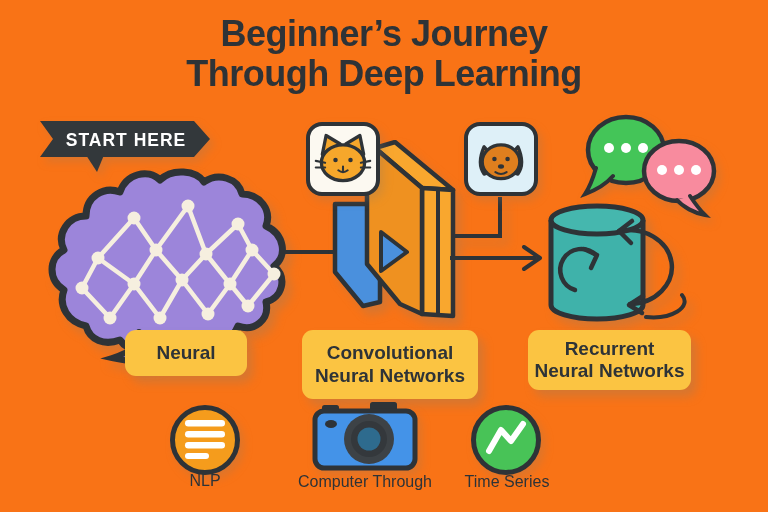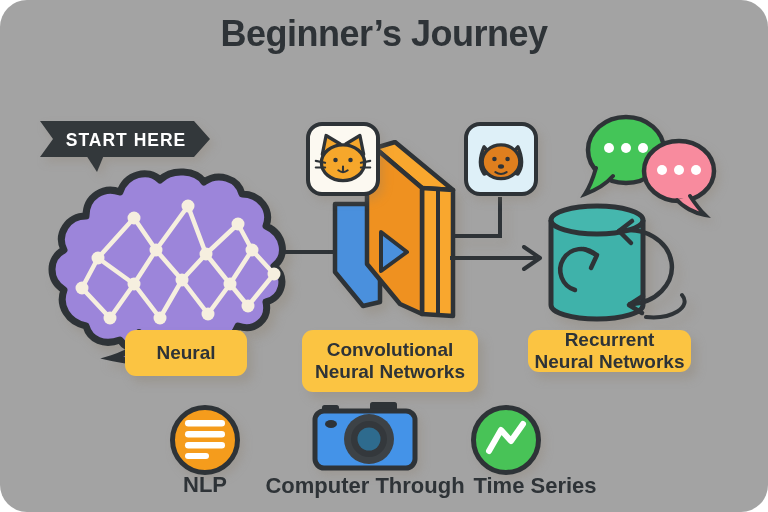--- a/index.html
+++ b/index.html
@@ -1,21 +1,20 @@
 <!DOCTYPE html>
 <html><head>
 <meta charset="utf-8">
 <style>
   html,body{margin:0;padding:0;}
   .stage-canvas{
     position:relative;width:768px;height:512px;overflow:hidden;
-    background:#a3a3a3;
+    background:#f97316;
     font-family:"Liberation Sans","DejaVu Sans",sans-serif;
     color:#2e3337;
-    border-radius:27px;
   }
   .abs{position:absolute;}
   .shadow{filter:drop-shadow(6px 7px 5px rgba(140,125,105,.30));}
   .soft{filter:drop-shadow(4px 5px 4px rgba(140,125,105,.25));}
   .title{
     top:14px;left:0;width:768px;text-align:center;
     font-size:36px;font-weight:800;line-height:1.10;letter-spacing:-.5px;color:#2e3337;
   }
   .badge{
     background:#fbc442;border-radius:11px;
@@ -24,31 +23,32 @@
   }
   .iconbox{
     width:74px;height:74px;border:4px solid #2e3337;border-radius:16px;
     box-sizing:border-box;display:flex;align-items:center;justify-content:center;
   }
   .circle-icon{
     width:70px;height:70px;border:5px solid #2e3337;border-radius:50%;
     box-sizing:border-box;display:flex;align-items:center;justify-content:center;
   }
   .app-label{
-    font-size:22px;font-weight:700;color:#2e3337;white-space:nowrap;
+    font-size:16px;font-weight:400;color:#2e3337;white-space:nowrap;
     transform:translateX(-50%);
   }
 </style>
 </head>
 <body>
 
 <div class="stage-canvas">
 
   <div class="abs title">
     <div>Beginner’s Journey</div>
+    <div>Through Deep Learning</div>
   </div>
 
   <svg class="abs soft" style="left:36px;top:115px;" width="182" height="62" viewBox="0 0 182 62">
     <polygon points="50,40 68,40 61,57" fill="#33383b"></polygon>
     <polygon points="4,6 158,6 174,24 158,42 4,42 17,24" fill="#33383b"></polygon>
     <text x="90" y="31" text-anchor="middle" font-size="17.5" font-weight="bold" letter-spacing="1" fill="#ffffff">START HERE</text>
   </svg>
 
   <svg class="abs shadow" style="left:38px;top:168px;" width="258" height="202" viewBox="0 0 258 202">
     <path d="M 48,158 C 30,154 20,138 26,122 C 10,112 10,90 26,82 C 18,66 30,48 48,48
@@ -154,25 +154,25 @@
       <path d="M 110,88 C 116,97 120,102 125,107 C 114,105 103,99 97,92" fill="#f88b9e" stroke="#2e3337" stroke-width="4" stroke-linecap="round"></path>
       <circle cx="82" cy="62" r="5" fill="#ffffff"></circle>
         <circle cx="99" cy="62" r="5" fill="#ffffff"></circle>
         <circle cx="116" cy="62" r="5" fill="#ffffff"></circle>
     </g>
   </svg>
 
   <div class="abs badge shadow" style="left:125px;top:330px;width:122px;height:46px;">
     <span>Neural</span>
   </div>
-  <div class="abs badge shadow" style="left:302px;top:330px;width:176px;height:62px;">
+  <div class="abs badge shadow" style="left:302px;top:330px;width:176px;height:69px;">
     <span>Convolutional</span>
     <span>Neural Networks</span>
   </div>
-  <div class="abs badge shadow" style="left:528px;top:330px;width:163px;height:42px;">
+  <div class="abs badge shadow" style="left:528px;top:330px;width:163px;height:60px;">
     <span>Recurrent</span>
     <span>Neural Networks</span>
   </div>
 
   <div class="abs circle-icon soft" style="left:170px;top:405px;background:#f59c1c;">
     <svg width="60" height="60" viewBox="0 0 60 60">
       <g fill="#ffffff">
         <rect x="10" y="10" width="40" height="6.5" rx="3.2"></rect>
         <rect x="10" y="21" width="40" height="6.5" rx="3.2"></rect>
         <rect x="10" y="32" width="40" height="6.5" rx="3.2"></rect>
@@ -191,15 +191,15 @@
     <circle cx="59" cy="41" r="18" fill="#34383c"></circle>
     <circle cx="59" cy="41" r="11.5" fill="#2e6b8e"></circle>
   </svg>
   <div class="abs app-label" style="left:365px;top:473px;">Computer Through</div>
 
   <div class="abs circle-icon soft" style="left:471px;top:405px;background:#48c357;">
     <svg width="60" height="60" viewBox="0 0 60 60">
       <polyline points="13,41 25,20 35,31 47,14" fill="none" stroke="#ffffff" stroke-width="6" stroke-linecap="round" stroke-linejoin="round"></polyline>
     </svg>
   </div>
-  <div class="abs app-label" style="left:535px;top:473px;">Time Series</div>
+  <div class="abs app-label" style="left:507px;top:473px;">Time Series</div>
 
 </div>
 
 </body></html>

